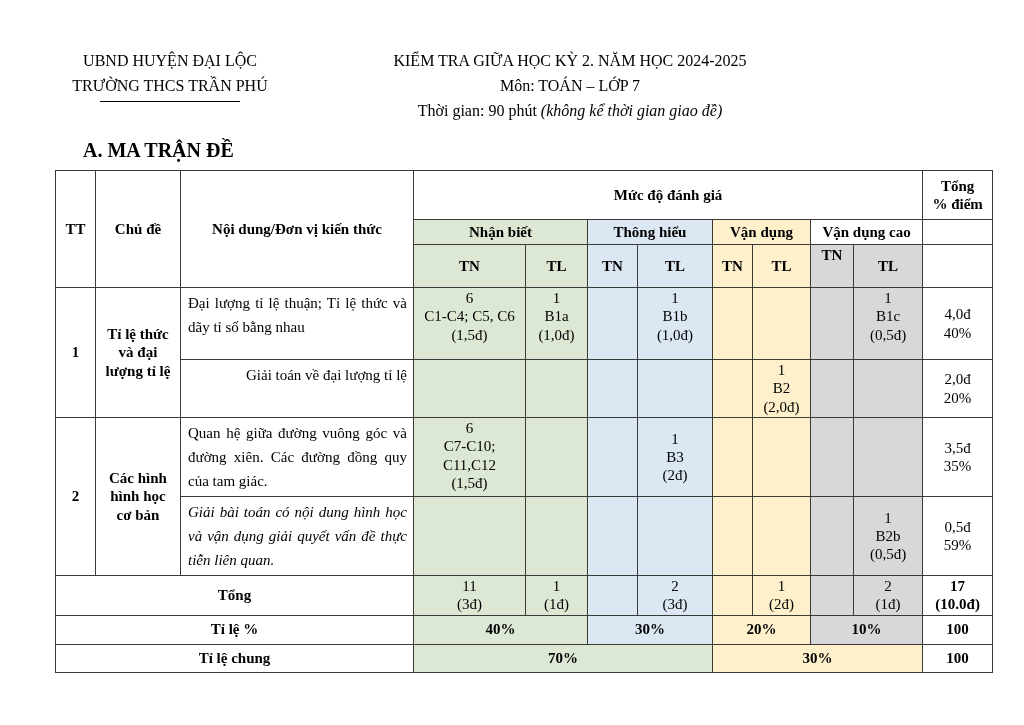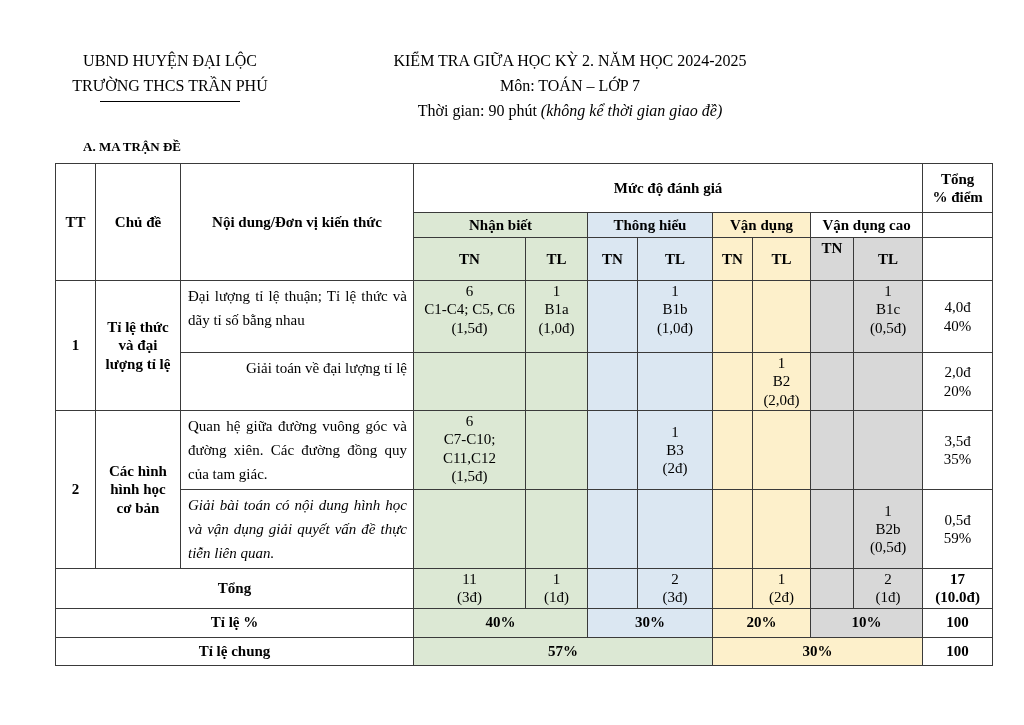--- a/index.html
+++ b/index.html
@@ -6,21 +6,21 @@
   body{
     width:1024px;height:725px;background:#ffffff;color:#000;
     font-family:"Liberation Serif","DejaVu Serif",serif;
     overflow:hidden;
   }
   .doc-header{display:flex;padding-top:48px;font-family:Liberation Serif, serif;}
   .org-block{width:250px;margin-left:45px;text-align:center;font-size:16px;line-height:25px;}
   .org-rule{width:140px;border-bottom:1.5px solid #000;margin:3px auto 0;height:0;}
   .title-block{width:480px;margin-left:35px;text-align:center;font-size:16px;line-height:25px;}
   .italic{font-style:italic;}
-  .section-title{margin:16px 0 8px 83px;font-weight:bold;font-size:13px;}
+  .section-title{margin:16px 0 8px 83px;font-weight:bold;font-size:20px;}
 
   table.matrix{
     border-collapse:collapse;table-layout:fixed;
     margin-left:55px;width:937px;font-size:15px;
   }
   .matrix td{
     border:1px solid #3a3a3a;
     text-align:center;vertical-align:middle;
     padding:1px 3px;white-space:pre-line;line-height:1.22;
     overflow:hidden;
@@ -205,18 +205,18 @@
     <td class="hd" colspan="3">Tỉ lệ %</td>
     <td class="nb b" colspan="2">40%</td>
     <td class="th b" colspan="2">30%</td>
     <td class="vd b" colspan="2">20%</td>
     <td class="vdc b" colspan="2">10%</td>
     <td class="b">100</td>
   </tr>
 
   <tr style="height:28px">
     <td class="hd" colspan="3">Tỉ lệ chung</td>
-    <td class="nb b" colspan="4">57%</td>
+    <td class="nb b" colspan="4">70%</td>
     <td class="vd b" colspan="4">30%</td>
     <td class="b">100</td>
   </tr>
 </tbody>
   </table>
 
 </body></html>

